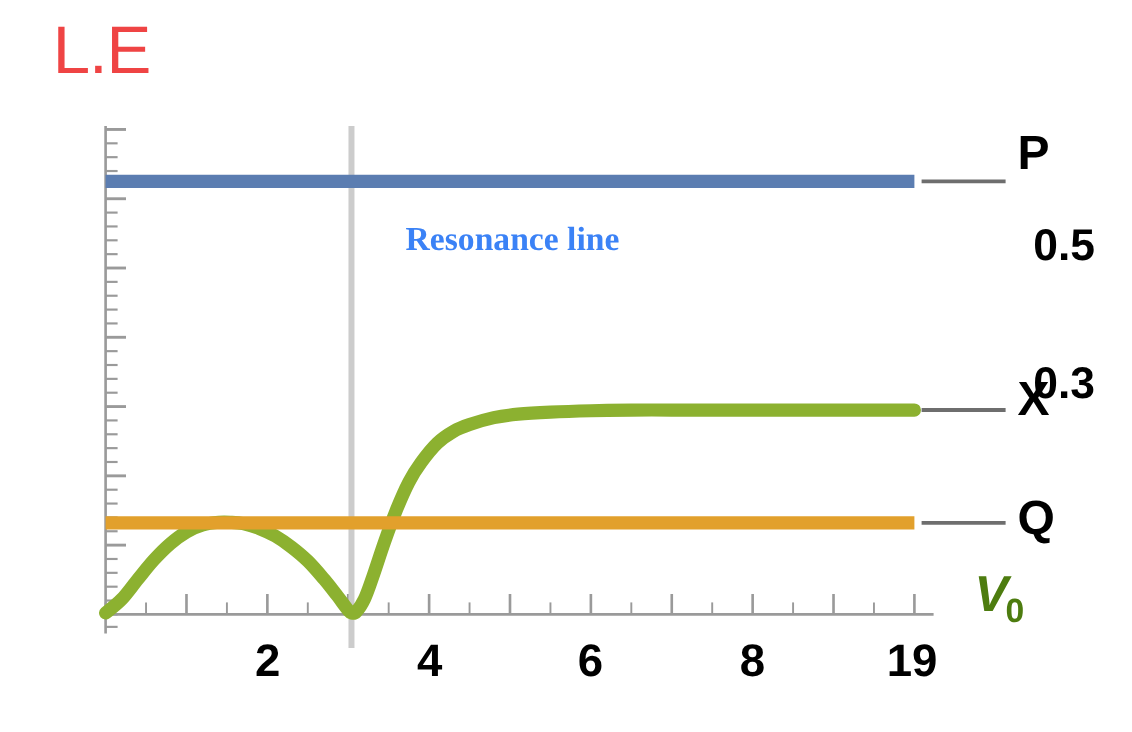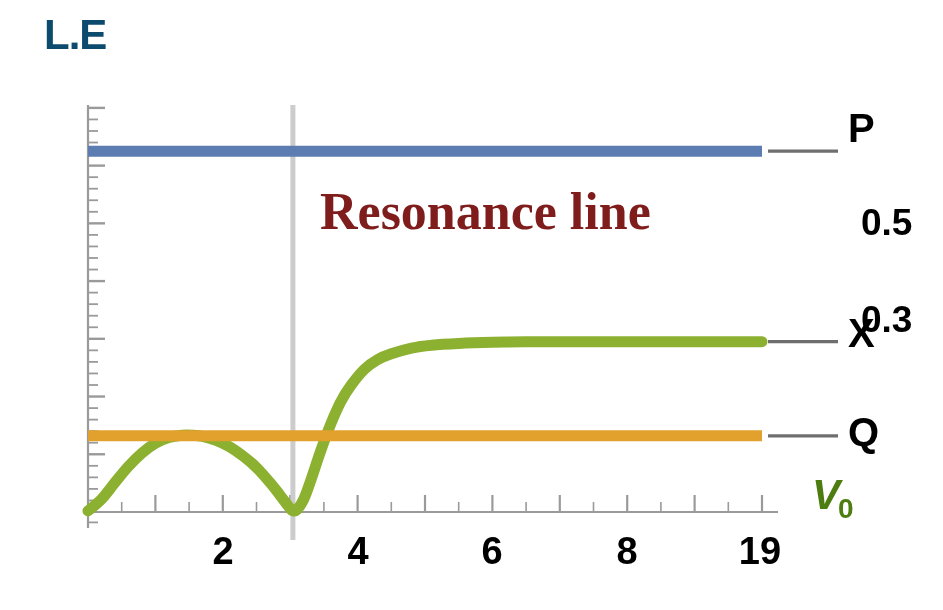--- a/index.html
+++ b/index.html
@@ -15,23 +15,23 @@
     overflow: hidden;
     font-family: "Liberation Sans", sans-serif;
   }
 
   
   #ylabel {
     position: absolute;
     left: 44px;
     top: 14px;
     font-family: "Liberation Sans", sans-serif;
-    font-weight: bold;
-    font-size: 42px;
-    color: #0c4a6e;
+    font-weight: normal;
+    font-size: 56px;
+    color: #ef4444;
     letter-spacing: -1px;
     line-height: 1;
     white-space: nowrap;
   }
   #xlabel {
     position: absolute;
     left: 812px;
     top: 474px;
     font-family: "Liberation Sans", sans-serif;
     font-weight: bold;
@@ -71,26 +71,26 @@
     font-weight: bold;
     font-size: 38px;
     color: #000000;
     line-height: 1;
     white-space: nowrap;
   }
 
   
   #resonance-text {
     position: absolute;
-    left: 320px;
+    left: 338px;
     top: 186px;
     font-family: "Liberation Serif", serif;
     font-weight: bold;
-    font-size: 52px;
-    color: #7f1d1d;
+    font-size: 28px;
+    color: #3b82f6;
     line-height: 1;
     white-space: nowrap;
   }
 
   
   .legend-label {
     position: absolute;
     left: 848px;
     transform: translateY(-50%);
     font-family: "Liberation Sans", sans-serif;
@@ -105,21 +105,21 @@
 </style>
 </head>
 <body>
 
 <div id="stage">
 
   <div id="ylabel">L.E</div>
 
   <div id="xlabel"><span>V</span><span class="sub">0</span></div>
 
-  <div class="ytick-label" style="top:186px;margin-top:18px;">0.5</div>
+  <div class="ytick-label" style="top:186px;">0.5</div>
   <div class="ytick-label" style="top:301px;">0.3</div>
 
   <div class="xtick-label" style="left:223px;">2</div>
   <div class="xtick-label" style="left:358px;">4</div>
   <div class="xtick-label" style="left:492px;">6</div>
   <div class="xtick-label" style="left:627px;">8</div>
   <div class="xtick-label" style="left:760px;">19</div>
 
   <div id="resonance-text">Resonance line</div>
 

